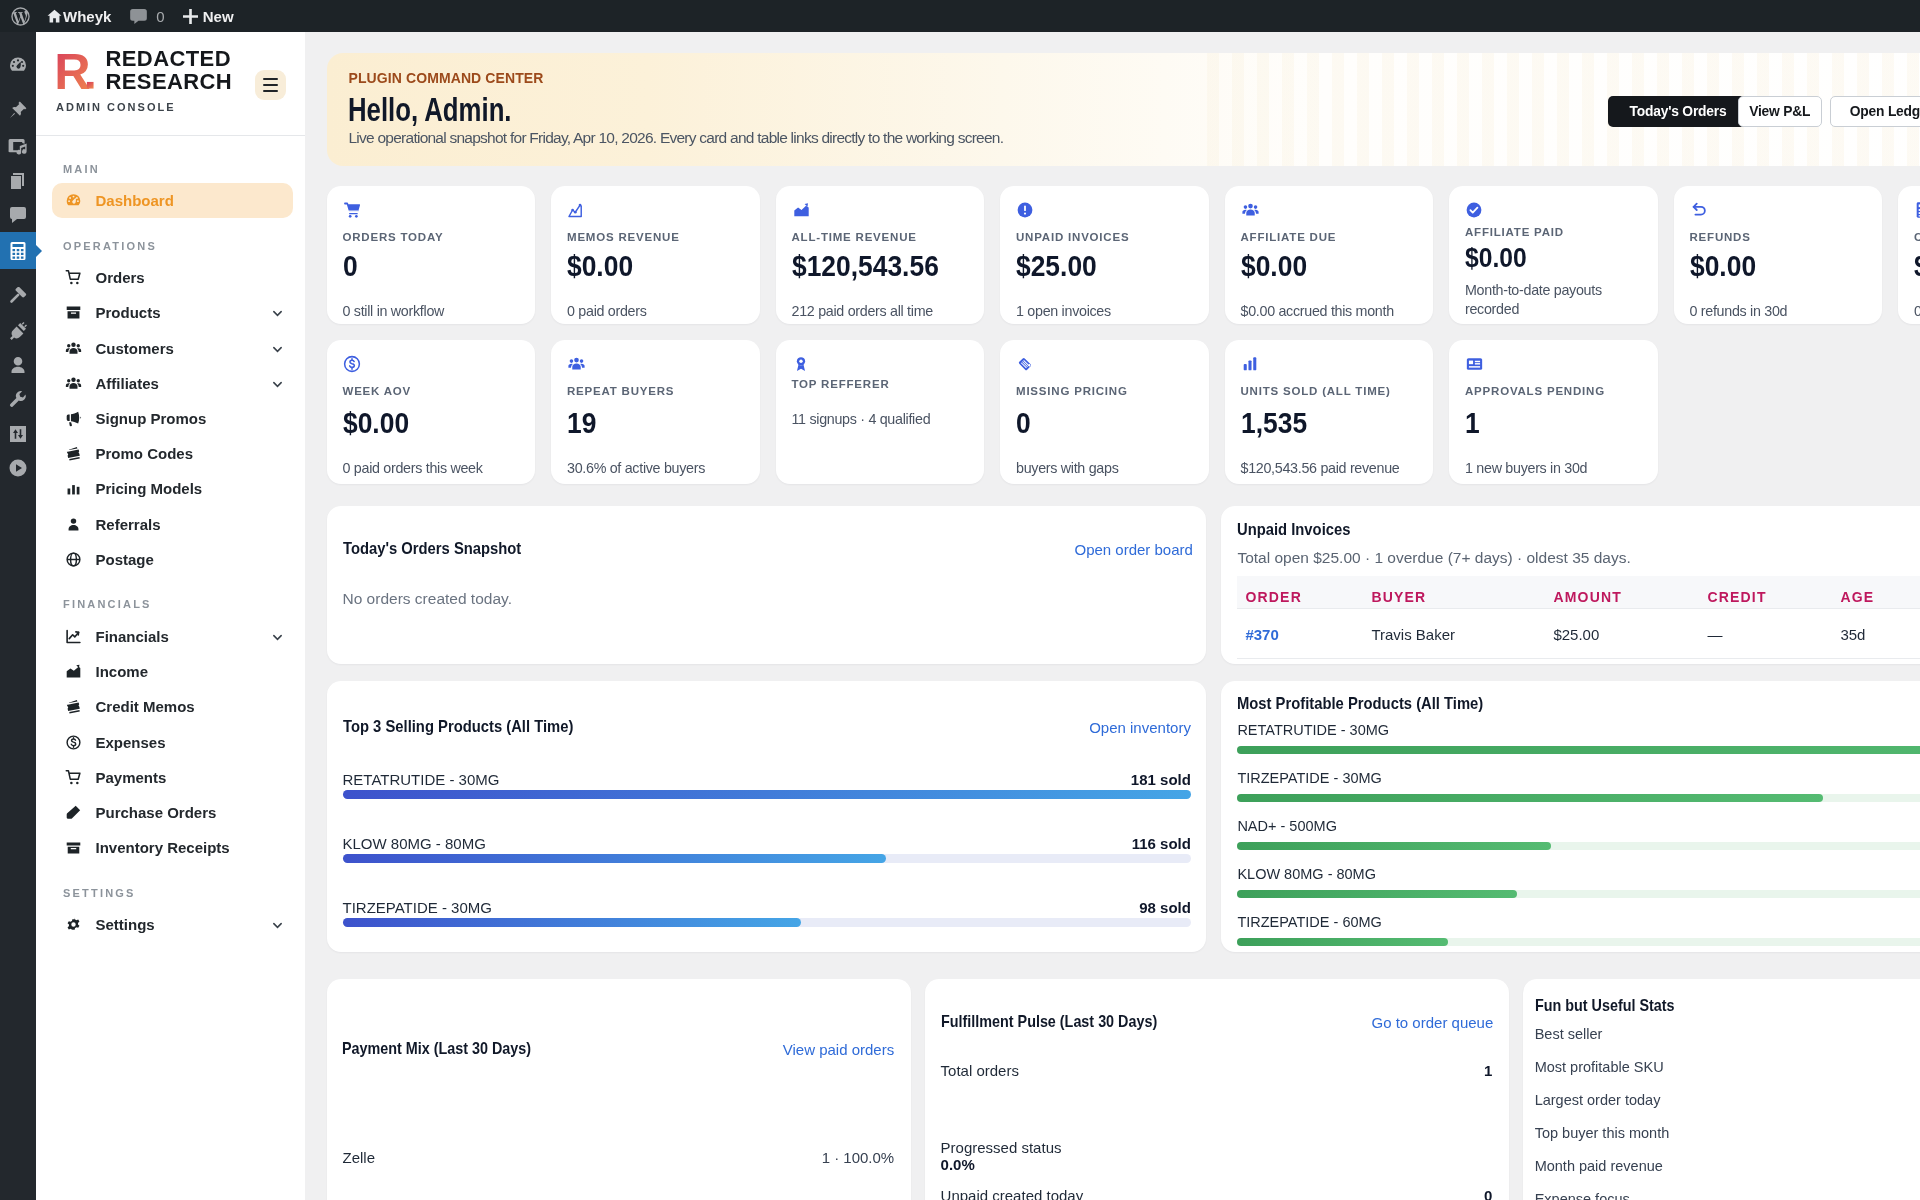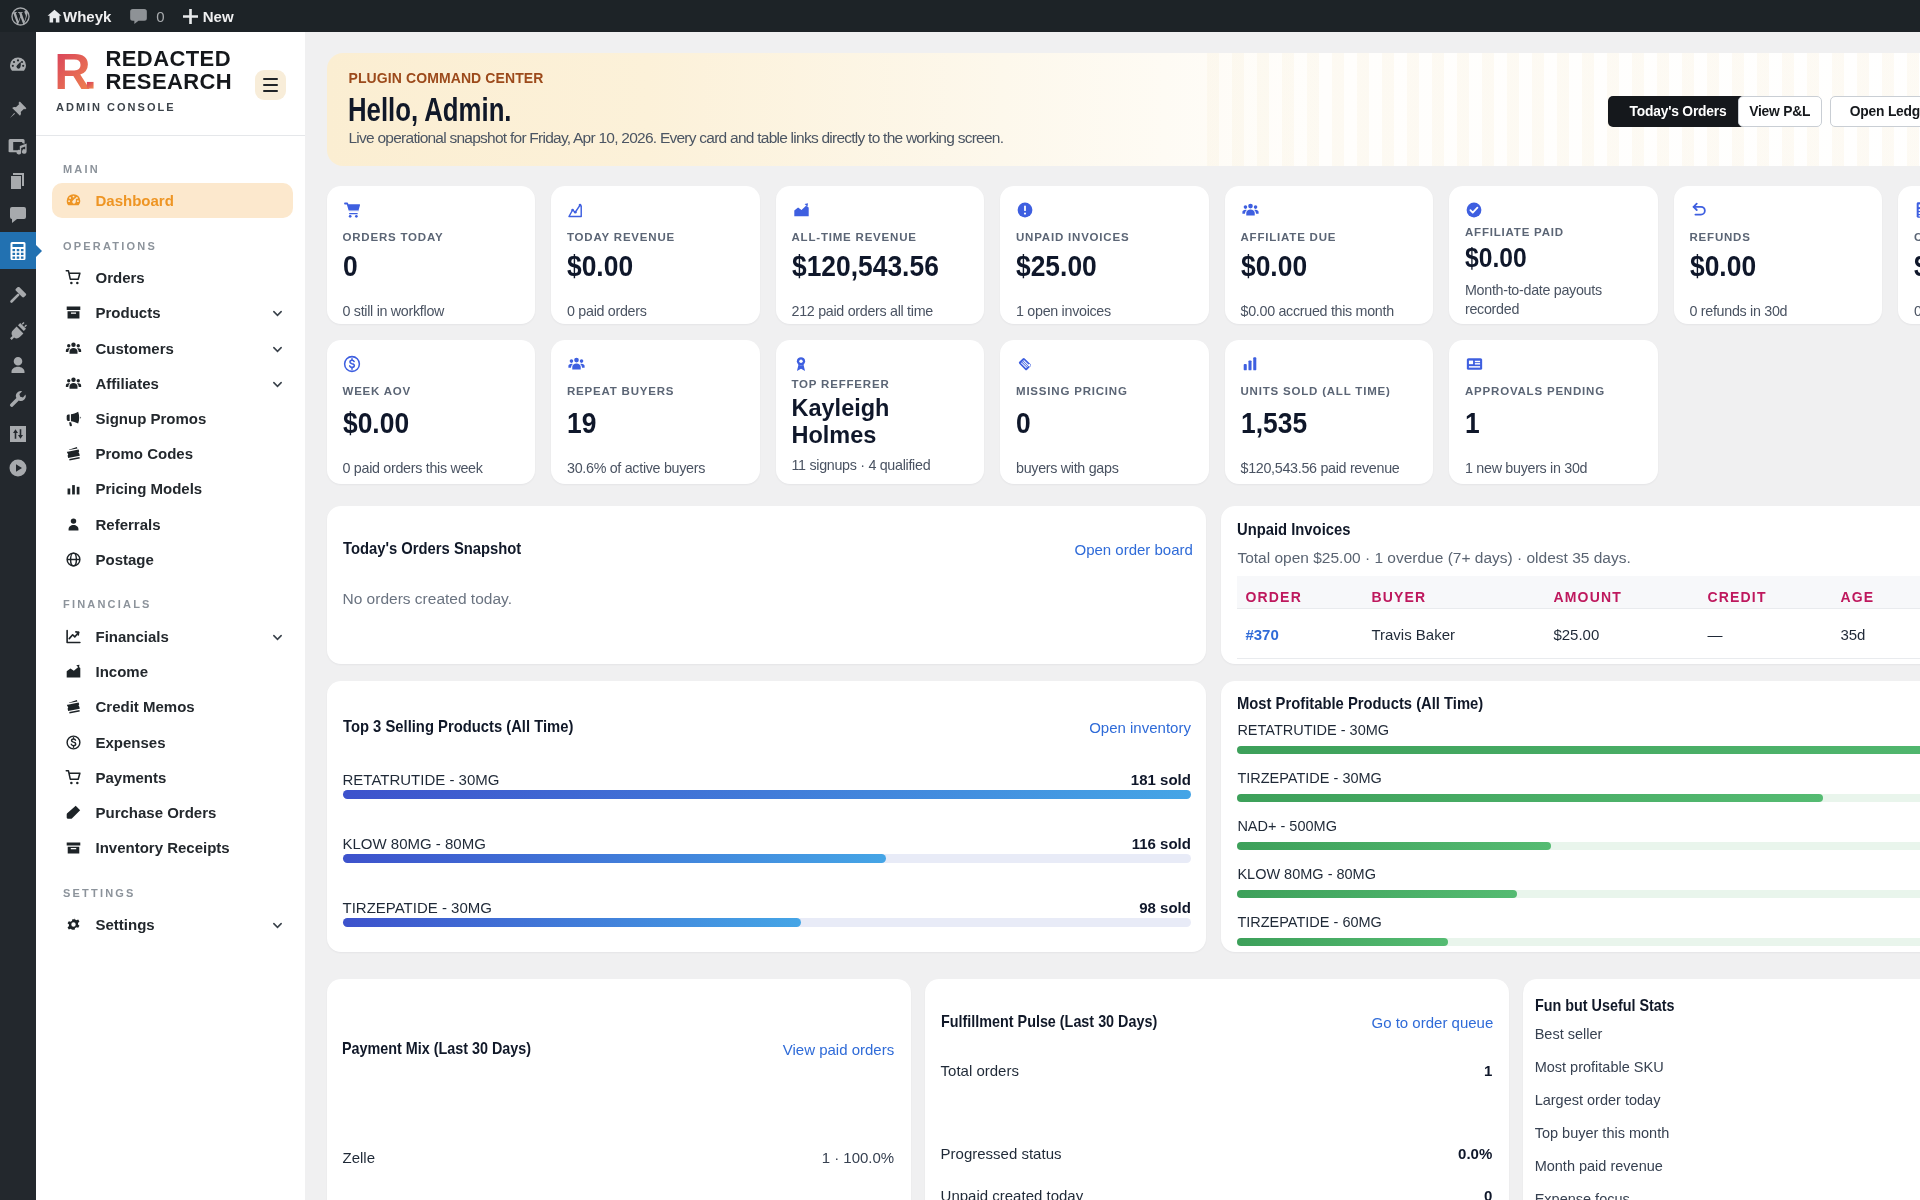--- a/index.html
+++ b/index.html
@@ -383,21 +383,21 @@
         <div class="num">0</div>
         <div class="sub">0 still in workflow</div>
     </div>
     <div class="sc">
       <svg width="18" height="18" viewBox="0 0 20 20" fill="none" stroke="#3e5fe0" stroke-width="1.6" stroke-linejoin="round">
           <path d="M2.2 17.2 6.2 10l3 2.5 5.3-8 1.3 1v11.7H2.2z"></path>
           <circle cx="6.2" cy="10" r="1.5" fill="#3e5fe0" stroke="none"></circle>
           <circle cx="9.2" cy="12.5" r="1.5" fill="#3e5fe0" stroke="none"></circle>
           <circle cx="14.5" cy="4.5" r="1.5" fill="#3e5fe0" stroke="none"></circle>
         </svg>
-      <div class="lbl">TODAY REVENUE</div>
+      <div class="lbl">MEMOS REVENUE</div>
         <div class="num">$0.00</div>
         <div class="sub">0 paid orders</div>
     </div>
     <div class="sc">
       <svg width="19" height="18" viewBox="0 0 20 20" fill="#3e5fe0">
           <path d="M2 17V10.5l4.2-3.3 3.8 2.7 5-4.6 3 2V17H2z"></path>
           <path d="m13.4 3.2 3.8-.6-.5 3.8-3.3-3.2z"></path>
         </svg>
       <div class="lbl">ALL-TIME REVENUE</div>
         <div class="num">$120,543.56</div>
@@ -484,21 +484,20 @@
         <div class="num">19</div>
         <div class="sub">30.6% of active buyers</div>
     </div>
     <div class="sc reff">
       <svg width="18" height="18" viewBox="0 0 20 20" fill="#3e5fe0">
           <circle cx="10" cy="7" r="4.6"></circle>
           <circle cx="10" cy="7" r="1.9" fill="#fff"></circle>
           <path d="m7.2 10.8-1.7 7 4.5-2.6 4.5 2.6-1.7-7a6 6 0 0 1-5.6 0z"></path>
         </svg>
       <div class="lbl">TOP REFFERER</div>
-        <div class="name">Kayleigh<br>Holmes</div>
         <div class="sub">11 signups · 4 qualified</div>
     </div>
     <div class="sc">
       <svg width="18" height="18" viewBox="0 0 20 20">
           <g transform="rotate(45 10 10)">
             <rect x="3.8" y="5.8" width="12.4" height="8.6" rx="1.6" fill="#3e5fe0"></rect>
             <g stroke="#fff" stroke-width="1.1">
               <line x1="6" y1="8.2" x2="14.2" y2="8.2"></line>
               <line x1="6" y1="10.1" x2="14.2" y2="10.1"></line>
               <line x1="6" y1="12" x2="14.2" y2="12"></line>
@@ -623,21 +622,21 @@
           <span style="color:#374151;">1 · 100.0%</span>
         </div>
     </div>
     <div class="card bcard fulfil">
       <div class="ctitle">Fulfillment Pulse (Last 30 Days)</div>
       <div class="clink">Go to order queue</div>
       <div class="rline" style="top:83px;">
           <span>Total orders</span>
           <span class="v">1</span>
         </div>
-      <div class="rline" style="top:166px;">
+      <div class="rline" style="top:160px;flex-direction:column;">
           <span>Progressed status</span>
           <span class="v">0.0%</span>
         </div>
       <div class="rline" style="top:207.5px;">
           <span>Unpaid created today</span>
           <span class="v">0</span>
         </div>
     </div>
     <div class="card bcard funstats">
       <div class="ctitle">Fun but Useful Stats</div>

